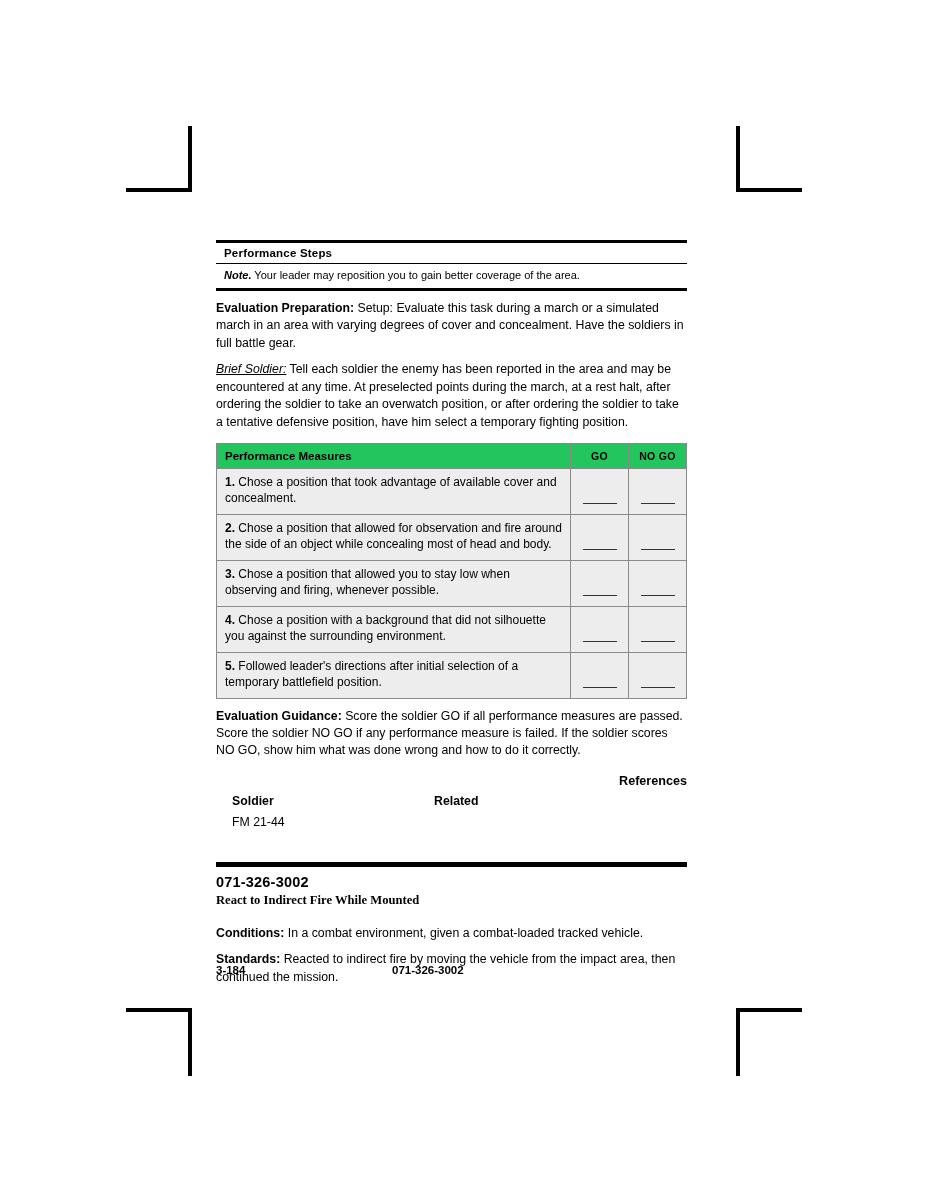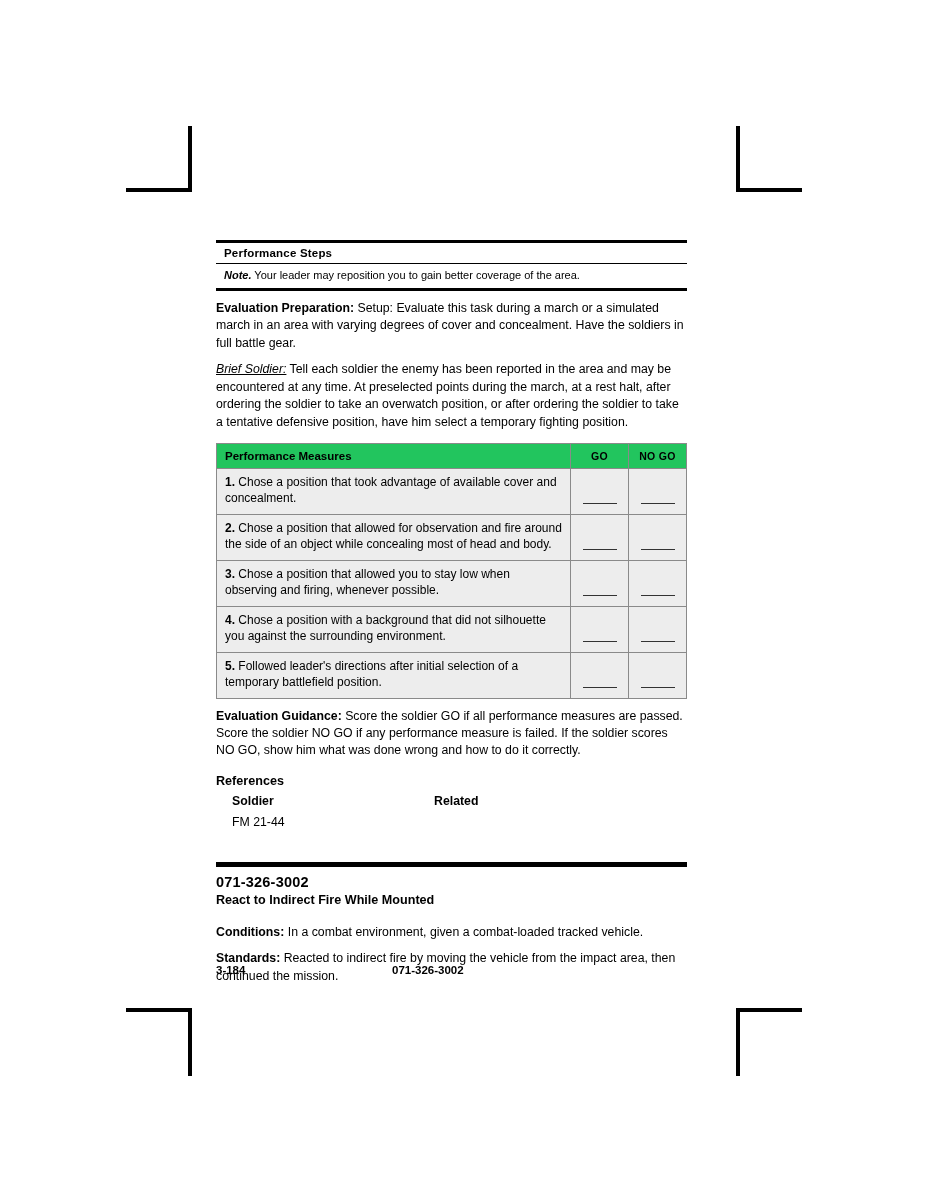--- a/index.html
+++ b/index.html
@@ -107,20 +107,21 @@
     height: 9px;
   }
   col.c-go { width: 58px; }
   col.c-nogo { width: 58px; }
 
   
   h3.refs {
     font-size: 12.6px;
     font-weight: bold;
     margin: 14px 0 0 0;
+    text-align: right;
   }
   .ref-cols {
     margin-top: 6px;
     position: relative;
     height: 42px;
     font-size: 12.3px;
   }
   .ref-required-label {
     position: absolute; left: 16px; top: 0;
     font-weight: bold;
@@ -141,20 +142,21 @@
   .task-id {
     font-size: 14.5px;
     font-weight: bold;
     margin-top: 7px;
     letter-spacing: .2px;
   }
   .task-title {
     font-size: 12.6px;
     font-weight: bold;
     margin-top: 3px;
+    font-family: Liberation Serif, serif;
   }
 
   
   .footer {
     position: absolute;
     left: 216px;
     top: 964px;
     width: 471px;
     font-size: 11.5px;
     font-weight: bold;

